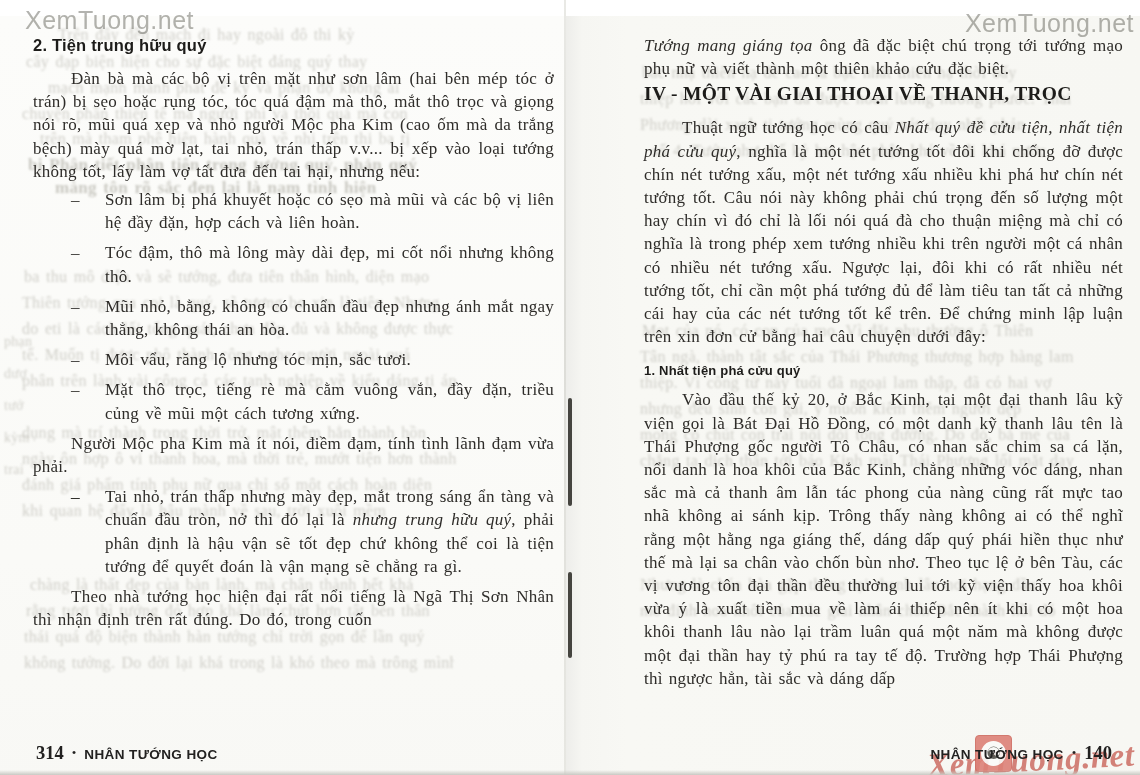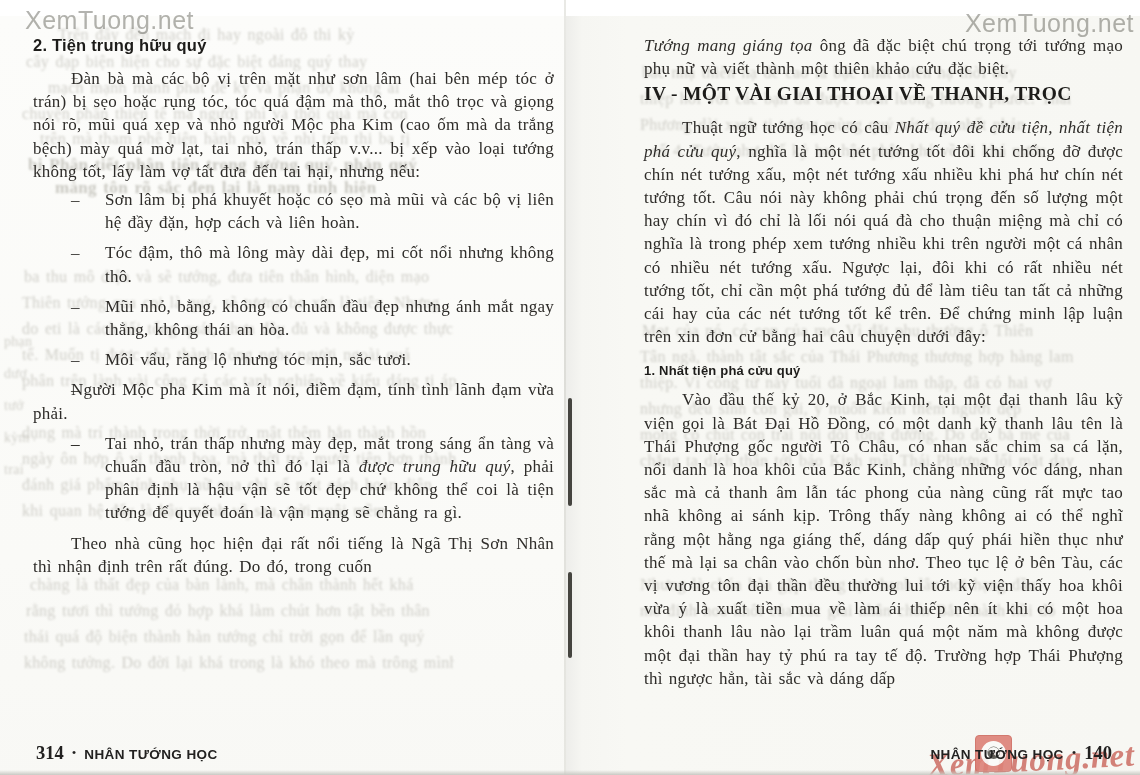--- a/index.html
+++ b/index.html
@@ -152,28 +152,28 @@
       </div>
 
     <div class="content">
       <h2 class="h-sans">2. Tiện trung hữu quý</h2>
       <p class="para indent"><span>Đàn bà mà các bộ vị trên mặt như sơn lâm (hai bên mép tóc ở trán) bị sẹo hoặc rụng tóc, tóc quá đậm mà thô, mắt thô trọc và giọng nói rõ, mũi quá xẹp và nhỏ người Mộc pha Kim (cao ốm mà da trắng bệch) mày quá mờ lạt, tai nhỏ, trán thấp v.v... bị xếp vào loại tướng không tốt, lấy làm vợ tất đưa đến tai hại, nhưng nếu:</span></p>
       <div class="dlist">
           <div class="ditem"><span class="dash">–</span><span>Sơn lâm bị phá khuyết hoặc có sẹo mà mũi và các bộ vị liên hệ đầy đặn, hợp cách và liên hoàn.</span></div>
           <div class="ditem"><span class="dash">–</span><span>Tóc đậm, thô mà lông mày dài đẹp, mi cốt nổi nhưng không thô.</span></div>
           <div class="ditem"><span class="dash">–</span><span>Mũi nhỏ, bằng, không có chuẩn đầu đẹp nhưng ánh mắt ngay thẳng, không thái an hòa.</span></div>
           <div class="ditem"><span class="dash">–</span><span>Môi vẩu, răng lộ nhưng tóc mịn, sắc tươi.</span></div>
-          <div class="ditem"><span class="dash">–</span></div>
+          <div class="ditem"><span class="dash">–</span><span>Mặt thô trọc, tiếng rè mà cằm vuông vắn, đầy đặn, triều củng về mũi một cách tương xứng.</span></div>
         </div>
       <p class="para indent"><span>Người Mộc pha Kim mà ít nói, điềm đạm, tính tình lãnh đạm vừa phải.</span></p>
       <div class="dlist">
           <div class="ditem"><span class="dash">–</span></div>
-          <div class="ditem"><span class="dash">–</span><span>Tai nhỏ, trán thấp nhưng mày đẹp, mắt trong sáng ẩn tàng và chuẩn đầu tròn, nở thì đó lại là </span><em>được trung hữu quý</em><span>, phải phân định là hậu vận sẽ tốt đẹp chứ không thể coi là tiện tướng để quyết đoán là vận mạng sẽ chẳng ra gì.</span></div>
+          <div class="ditem"><span class="dash">–</span><span>Tai nhỏ, trán thấp nhưng mày đẹp, mắt trong sáng ẩn tàng và chuẩn đầu tròn, nở thì đó lại là </span><em>nhưng trung hữu quý</em><span>, phải phân định là hậu vận sẽ tốt đẹp chứ không thể coi là tiện tướng để quyết đoán là vận mạng sẽ chẳng ra gì.</span></div>
         </div>
-      <p class="para indent"><span>Theo nhà cũng học hiện đại rất nổi tiếng là Ngã Thị Sơn Nhân thì nhận định trên rất đúng. Do đó, trong cuốn</span></p>
+      <p class="para indent"><span>Theo nhà tướng học hiện đại rất nổi tiếng là Ngã Thị Sơn Nhân thì nhận định trên rất đúng. Do đó, trong cuốn</span></p>
     </div>
 
     <div class="footer footer-left">
       <span class="pgnum">314</span><span class="fdot">•</span><span class="ftitle">NHÂN TƯỚNG HỌC</span>
     </div>
   </div>
 
   <div class="page page-right">
     <div class="ghosts">
         <div class="ghost gr1">bác nhạ thiên hạ đề cao là bậc nhất thiên hạ thời bấy</div>

